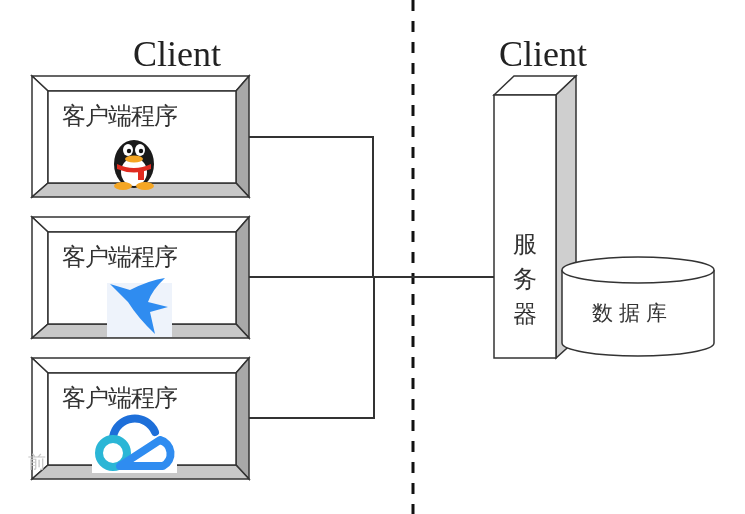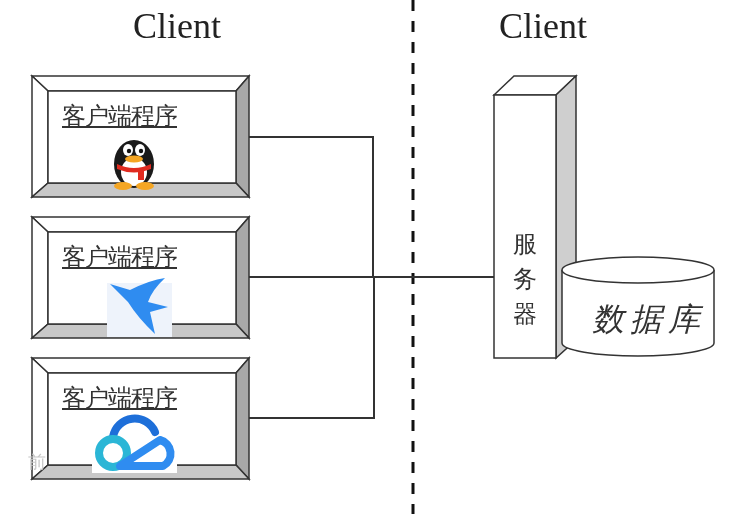--- a/index.html
+++ b/index.html
@@ -1,30 +1,30 @@
 <!DOCTYPE html>
 <html><head>
   <meta charset="utf-8">
   <style>
     html, body { margin: 0; padding: 0; background: #ffffff; }
     body { width: 745px; height: 514px; position: relative; overflow: hidden; font-family: "DejaVu Sans", sans-serif; }
     .heading {
       position: absolute; font-family: "Liberation Serif", "DejaVu Serif", serif;
-      font-size: 36px; color: #222; line-height: 1;
+      font-size: 36px; color: #222; line-height: 1; margin-top: 28px;
     }
     #client-heading { left: 133px; top: 8px; }
     #server-heading { left: 499px; top: 8px; }
     svg.diagram { position: absolute; left: 0; top: 0; }
     .cjk {
       position: absolute; font-family: "DejaVu Sans", sans-serif; color: #333;
       line-height: 1;
     }
-    .box-label { font-size: 24px; letter-spacing: -1px; text-decoration: underline; }
+    .box-label { font-size: 24px; letter-spacing: -1px; }
     .server-label { font-size: 24px; width: 30px; text-align: center; line-height: 35px; }
-    .db-label { font-size: 32px; letter-spacing: 6px; font-style: italic; }
+    .db-label { font-size: 21px; letter-spacing: 6px; }
     .watermark { position: absolute; left: 28px; top: 450px; font-size: 18px; color: #c8c8c8; }
   </style>
 </head>
 <body>
 
 <div class="heading" id="client-heading">Client</div>
 <div class="heading" id="server-heading">Client</div>
 
 <svg class="diagram" width="745" height="514" viewBox="0 0 745 514">
 

